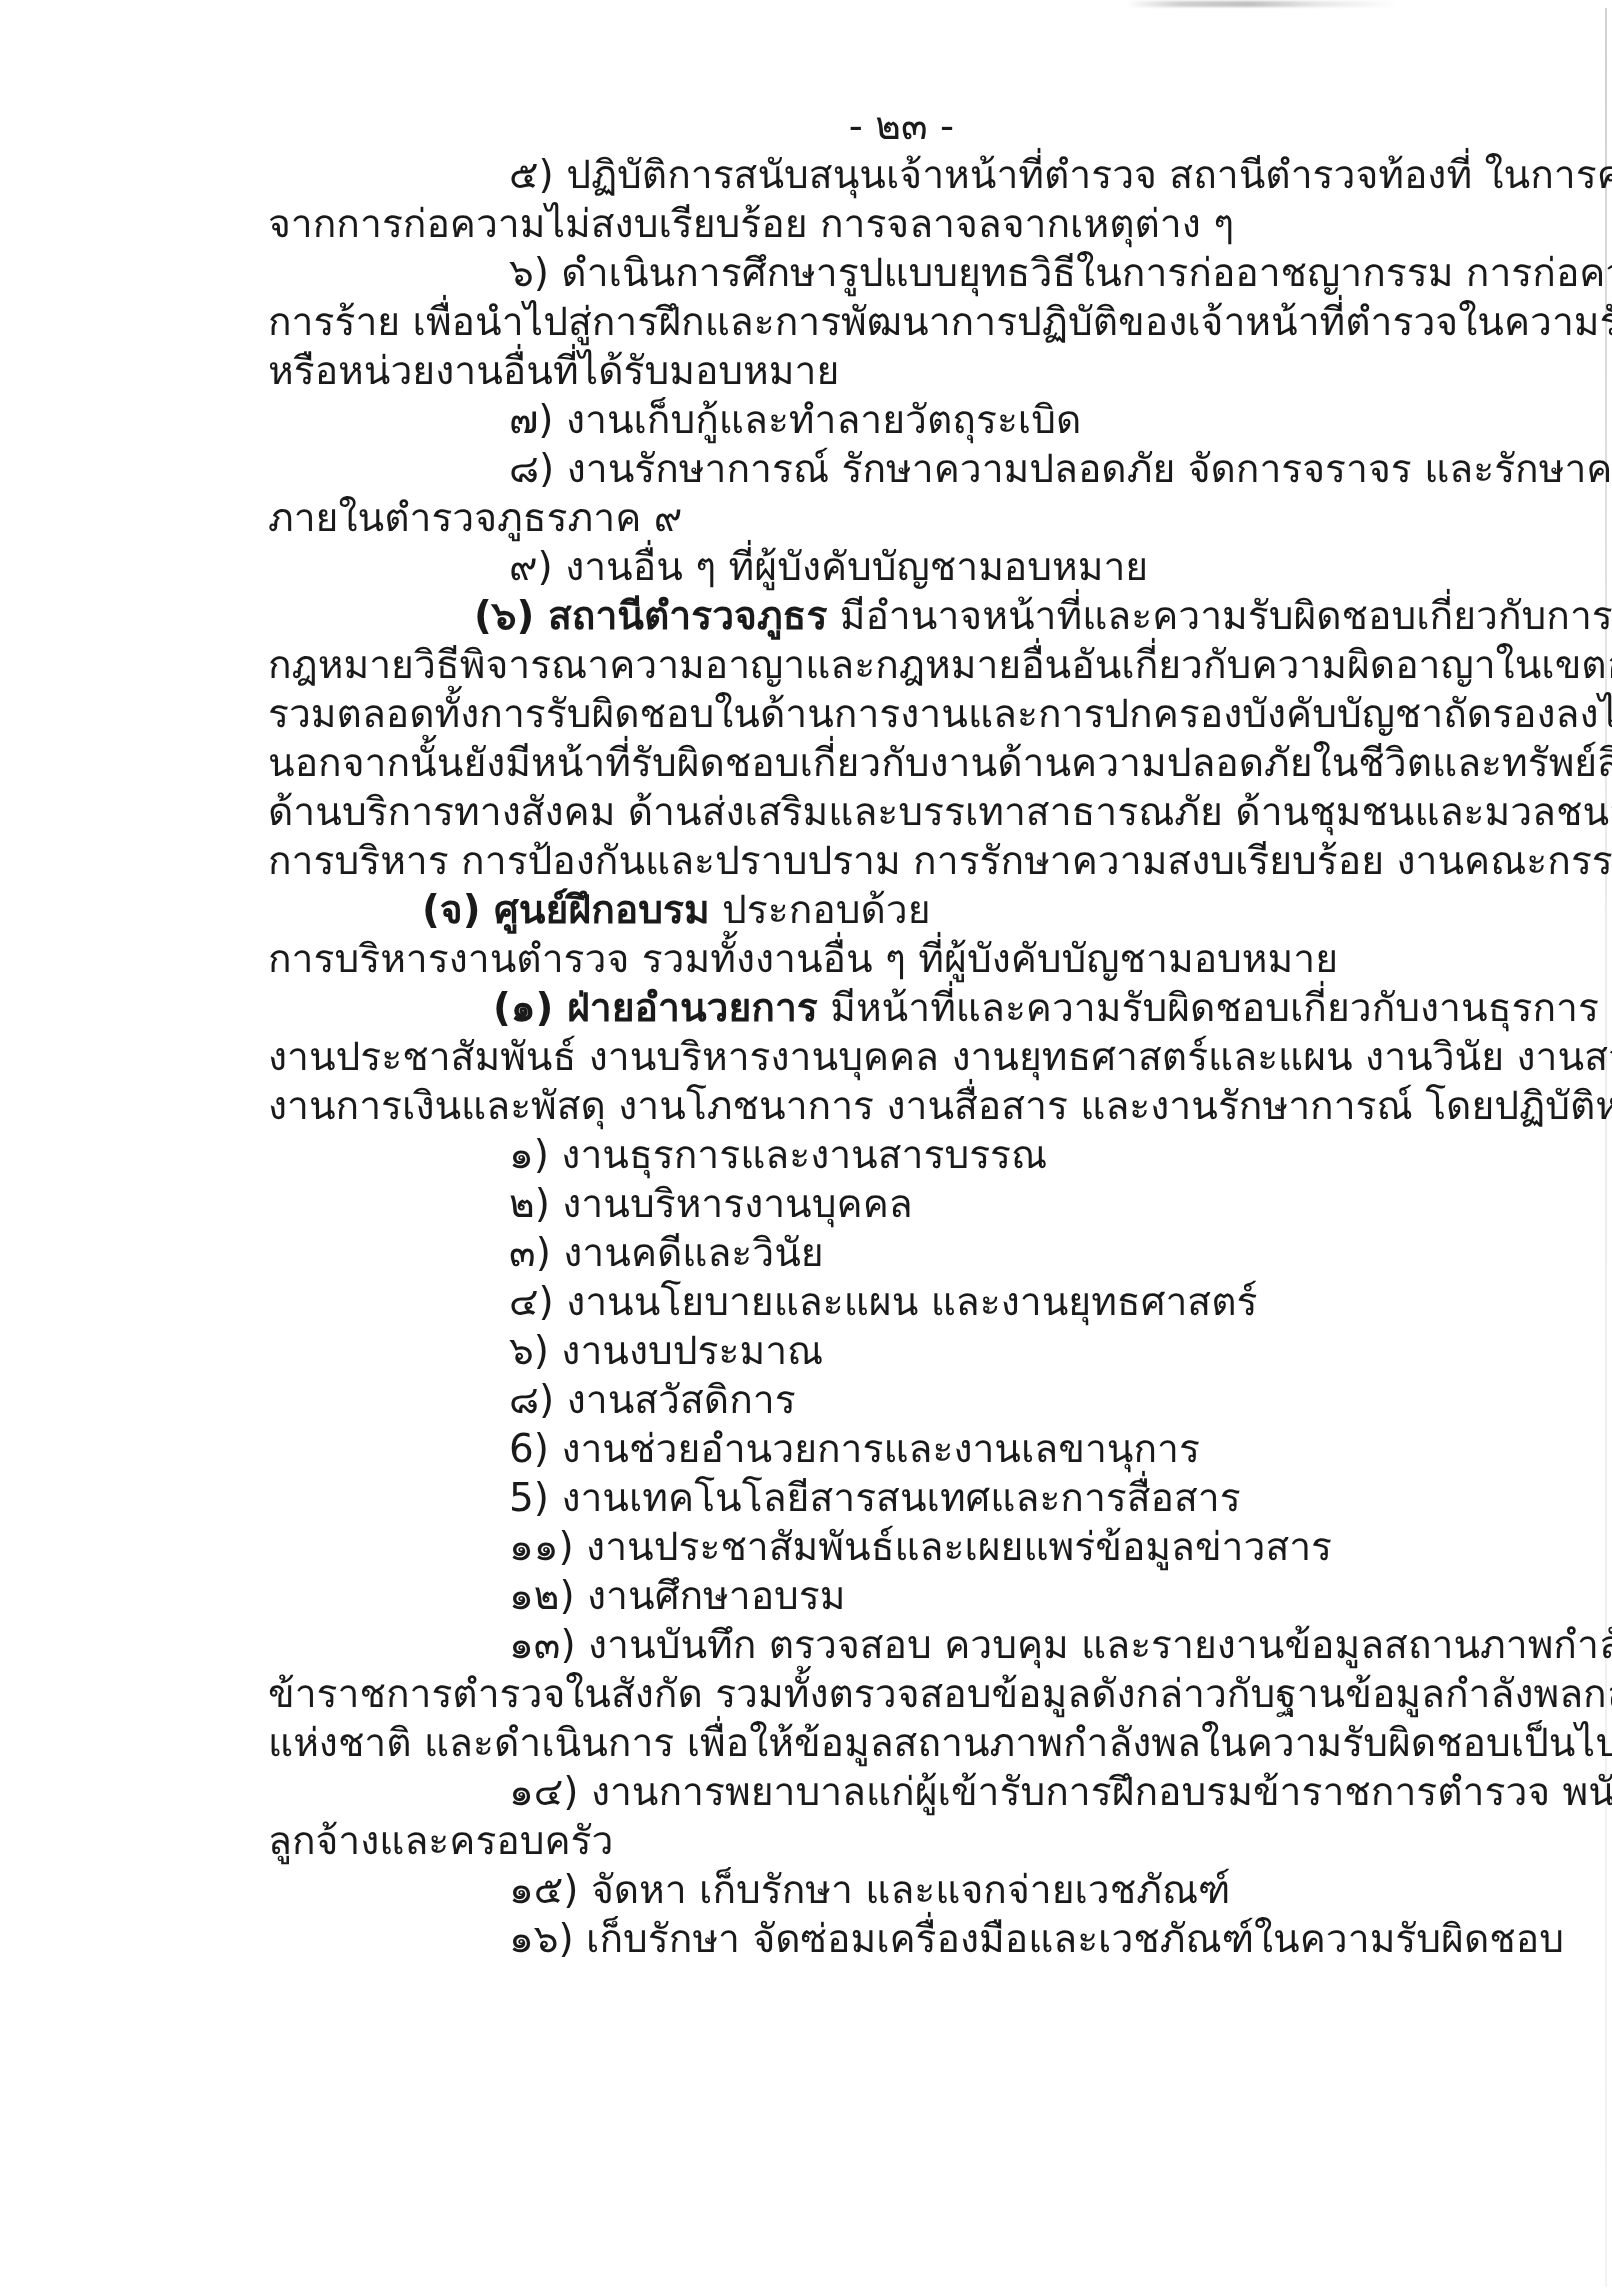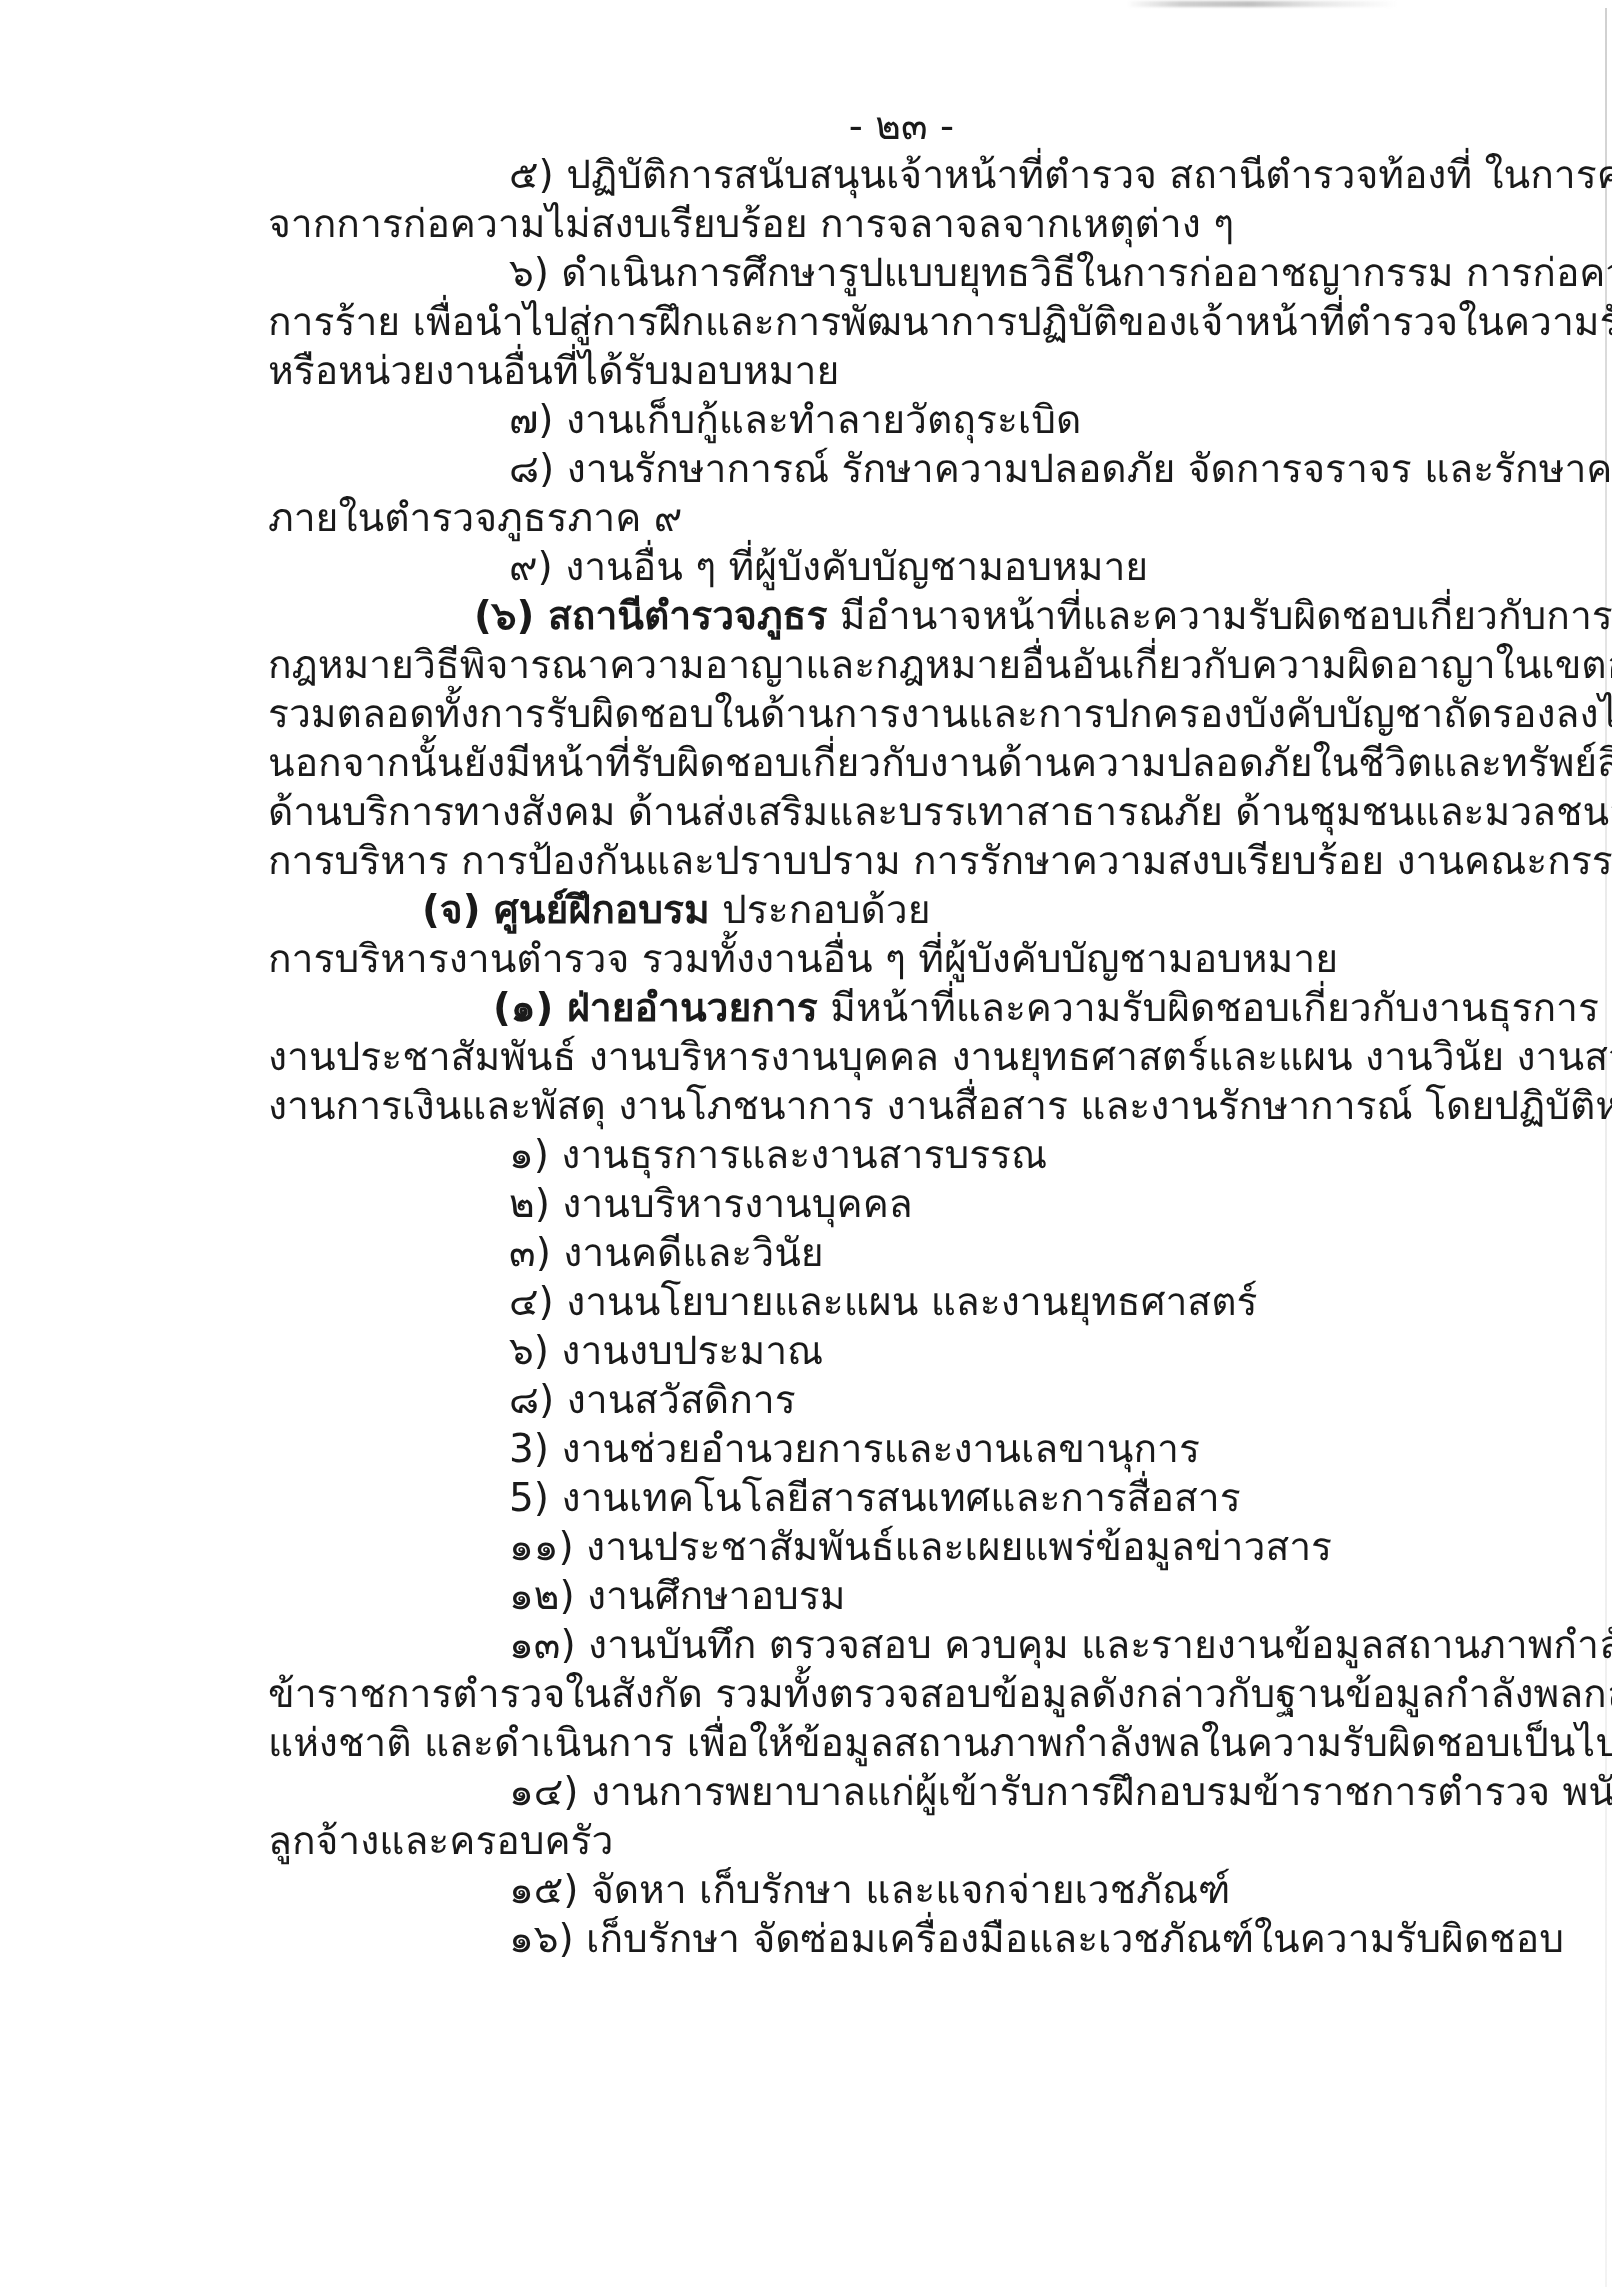--- a/index.html
+++ b/index.html
@@ -89,21 +89,21 @@
         <div class="line indent-flush"><span>การบริหารงานตำรวจ รวมทั้งงานอื่น ๆ ที่ผู้บังคับบัญชามอบหมาย</span></div>
         <div class="line indent-sub"><span class="bold">(๑) ฝ่ายอำนวยการ</span><span> มีหน้าที่และความรับผิดชอบเกี่ยวกับงานธุรการ งานสารบรรณ</span></div>
         <div class="line indent-flush"><span>งานประชาสัมพันธ์ งานบริหารงานบุคคล งานยุทธศาสตร์และแผน งานวินัย งานสวัสดิการ งานงบประมาณ</span></div>
         <div class="line indent-flush"><span>งานการเงินและพัสดุ งานโภชนาการ งานสื่อสาร และงานรักษาการณ์ โดยปฏิบัติหน้าที่ ดังนี้</span></div>
         <div class="line indent-item"><span>๑) งานธุรการและงานสารบรรณ</span></div>
         <div class="line indent-item"><span>๒) งานบริหารงานบุคคล</span></div>
         <div class="line indent-item"><span>๓) งานคดีและวินัย</span></div>
         <div class="line indent-item"><span>๔) งานนโยบายและแผน และงานยุทธศาสตร์</span></div>
         <div class="line indent-item"><span>๖) งานงบประมาณ</span></div>
         <div class="line indent-item"><span>๘) งานสวัสดิการ</span></div>
-        <div class="line indent-item"><span>3) งานช่วยอำนวยการและงานเลขานุการ</span></div>
+        <div class="line indent-item"><span>6) งานช่วยอำนวยการและงานเลขานุการ</span></div>
         <div class="line indent-item"><span>5) งานเทคโนโลยีสารสนเทศและการสื่อสาร</span></div>
         <div class="line indent-item"><span>๑๑) งานประชาสัมพันธ์และเผยแพร่ข้อมูลข่าวสาร</span></div>
         <div class="line indent-item"><span>๑๒) งานศึกษาอบรม</span></div>
         <div class="line indent-item"><span>๑๓) งานบันทึก ตรวจสอบ ควบคุม และรายงานข้อมูลสถานภาพกำลังพลของ</span></div>
         <div class="line indent-flush"><span>ข้าราชการตำรวจในสังกัด รวมทั้งตรวจสอบข้อมูลดังกล่าวกับฐานข้อมูลกำลังพลกลางของสำนักงานตำรวจ</span></div>
         <div class="line indent-flush"><span>แห่งชาติ และดำเนินการ เพื่อให้ข้อมูลสถานภาพกำลังพลในความรับผิดชอบเป็นไปอย่างถูกต้องและเป็นปัจจุบัน</span></div>
         <div class="line indent-item"><span>๑๔) งานการพยาบาลแก่ผู้เข้ารับการฝึกอบรมข้าราชการตำรวจ พนักงานราชการ</span></div>
         <div class="line indent-flush"><span>ลูกจ้างและครอบครัว</span></div>
         <div class="line indent-item"><span>๑๕) จัดหา เก็บรักษา และแจกจ่ายเวชภัณฑ์</span></div>
         <div class="line indent-item"><span>๑๖) เก็บรักษา จัดซ่อมเครื่องมือและเวชภัณฑ์ในความรับผิดชอบ</span></div>

